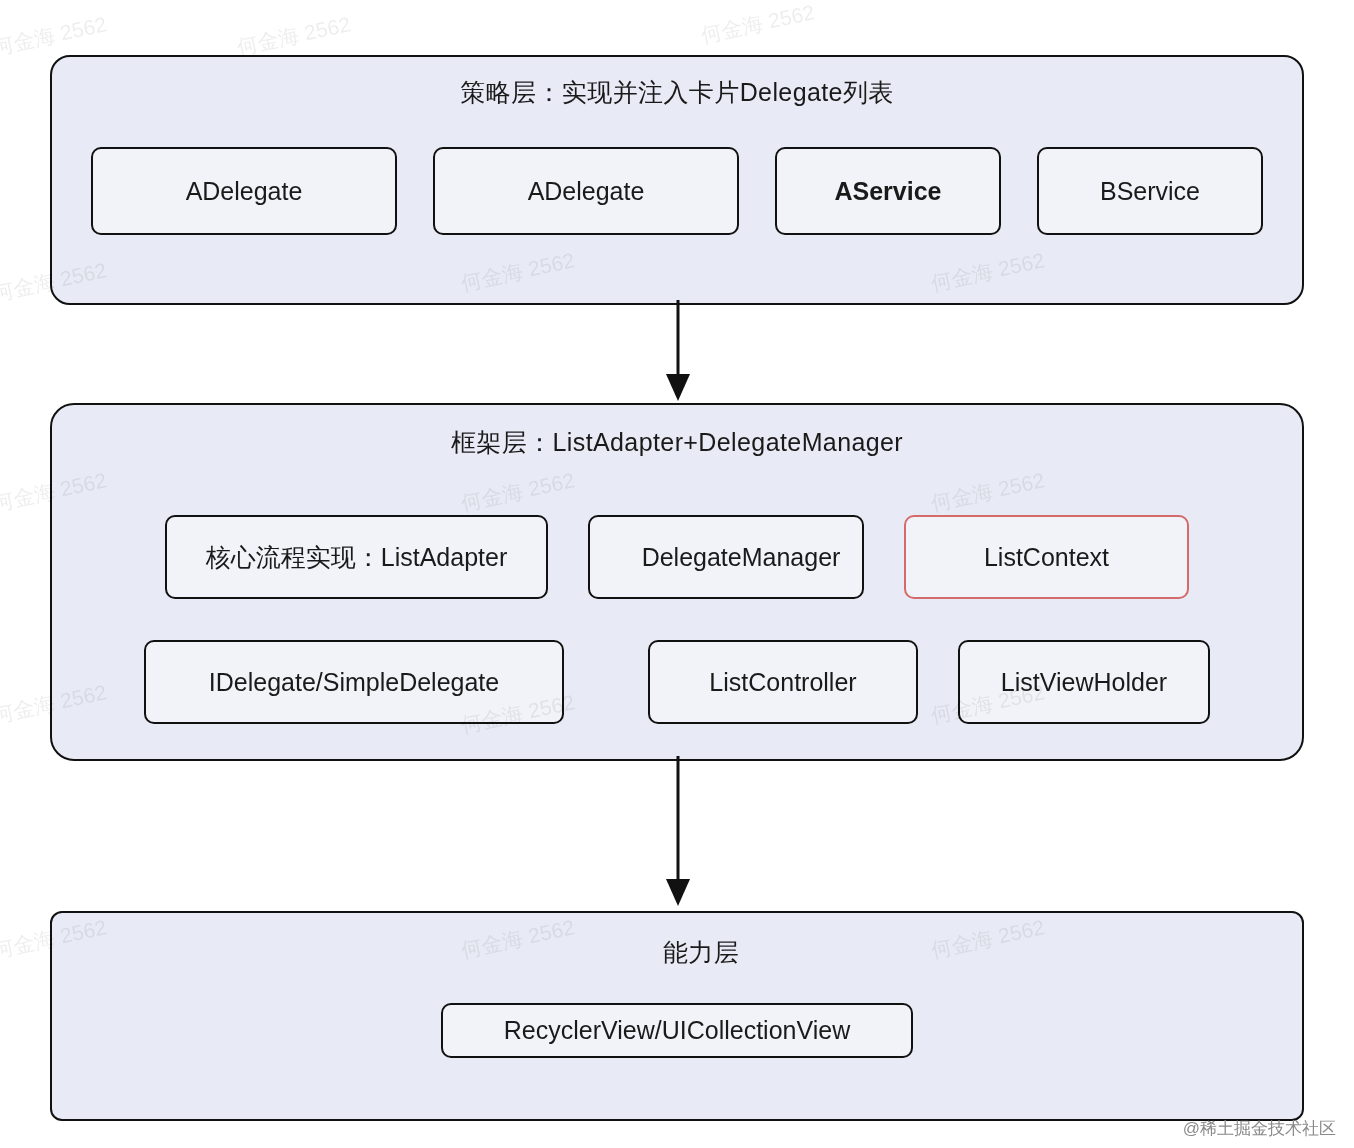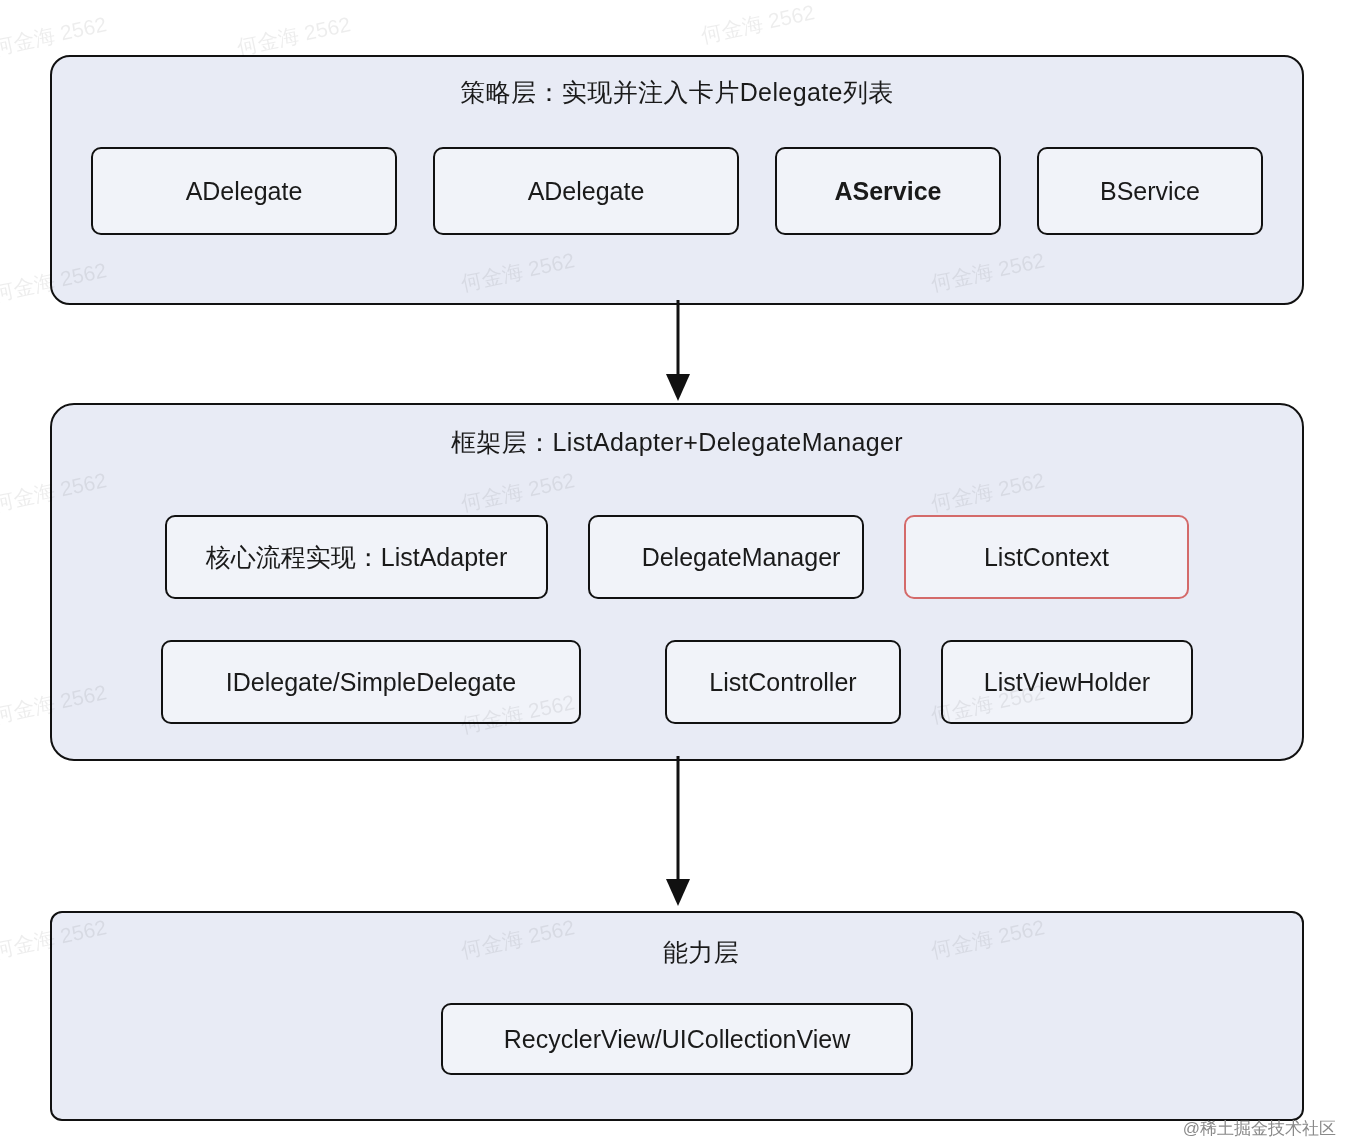--- a/index.html
+++ b/index.html
@@ -117,21 +117,21 @@
     justify-content: center;
     gap: 40px;
   }
   #fw-row-1 { top: 110px; }
   #fw-row-2 { top: 235px; }
   .fw-row .node { height: 84px; }
   .n-listadapter      { width: 383px; }
   .n-delegatemanager  { width: 276px; padding-left: 44px; }
   .n-listcontext      { width: 285px; }
   .n-idelegate        { width: 420px; }
-  .n-listcontroller   { width: 236px; margin-left: 44px; }
+  .n-listcontroller   { width: 270px; margin-left: 44px; }
   .n-listviewholder   { width: 252px; }
 
   
   #capability-layer {
     left: 50px;
     top: 911px;
     width: 1254px;
     height: 210px;
   }
   #capability-layer .layer-title {
@@ -140,21 +140,21 @@
   }
   .cap-row {
     position: absolute;
     left: 0;
     top: 90px;
     width: 100%;
     display: flex;
     justify-content: center;
   }
   .cap-row .node {
-    height: 72px;
+    height: 55px;
     width: 472px;
   }
 
   
   .arrow-svg {
     position: absolute;
     z-index: 3;
   }
   #arrow-1 { left: 640px; top: 300px; }
   #arrow-2 { left: 640px; top: 756px; }

